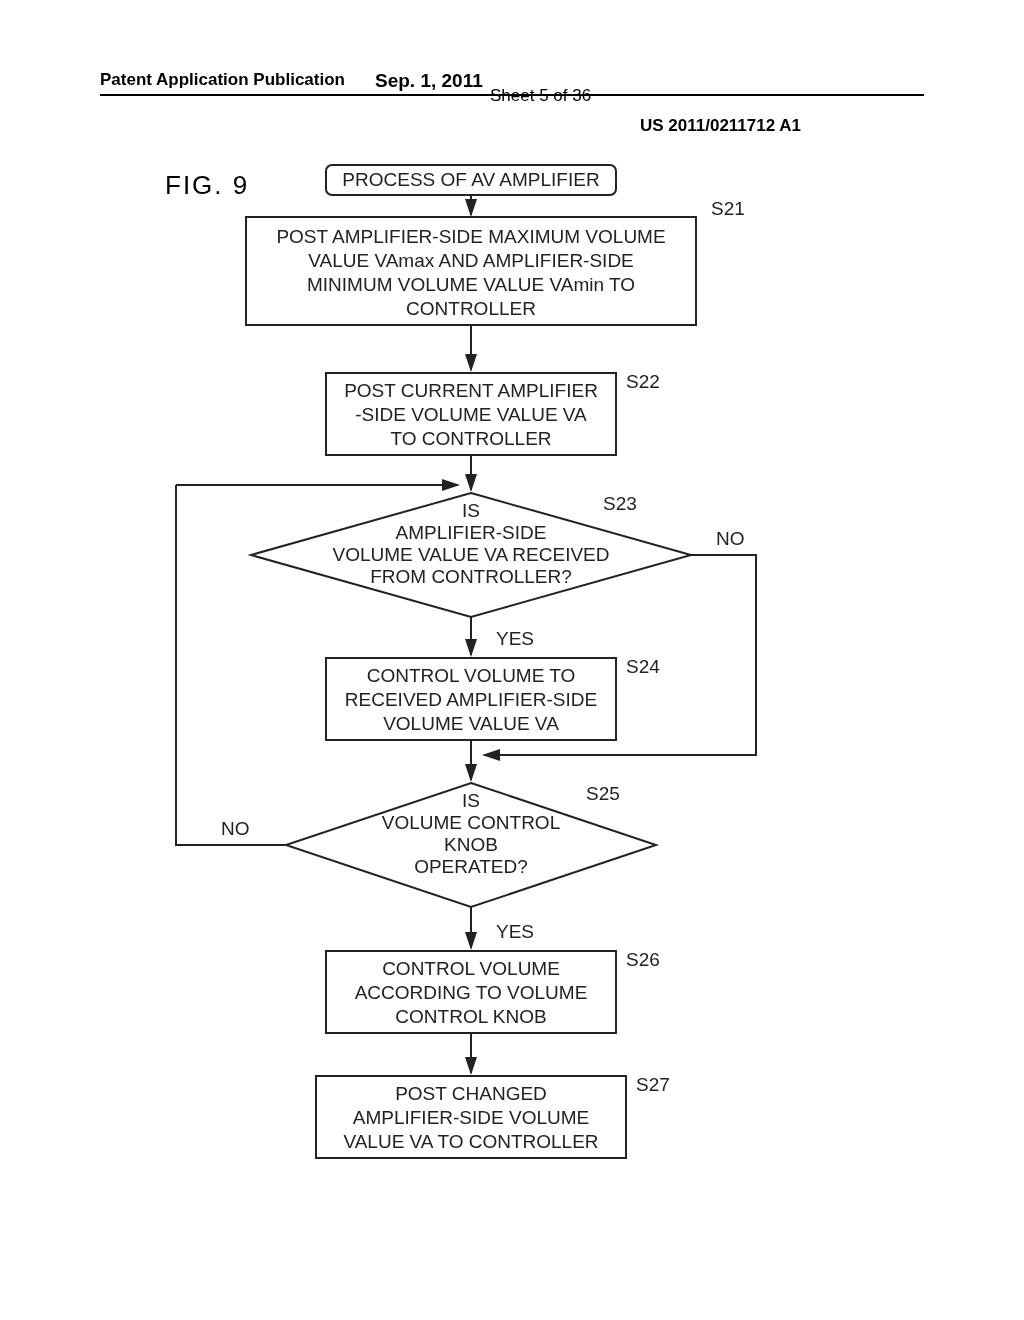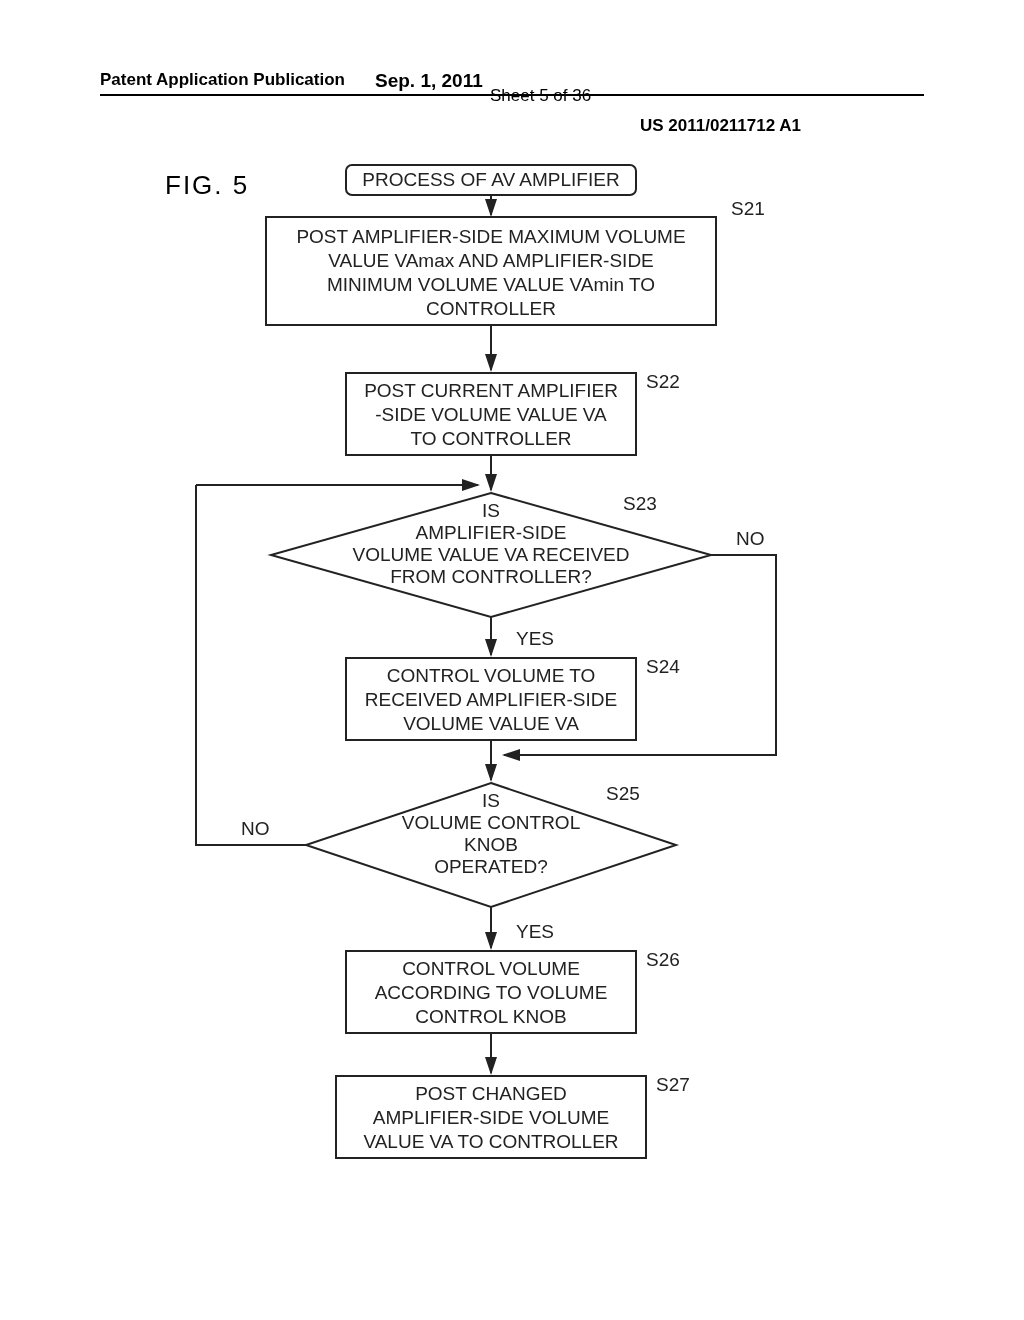--- a/index.html
+++ b/index.html
@@ -55,21 +55,21 @@
   .figlabel {
     position: absolute;
     top: 170px;
     left: 165px;
     font-size: 26px;
     letter-spacing: 2px;
   }
   .svgwrap {
     position: absolute;
     top: 155px;
-    left: 156px;
+    left: 136px;
     width: 740px;
     height: 1100px;
   }
   text {
     font-family: Arial, Helvetica, sans-serif;
     font-size: 19px;
     fill: #222;
   }
   .boxtext { text-anchor: middle; }
   .lbl { font-size: 19px; }
@@ -77,21 +77,21 @@
 </head>
 <body>
 
 <div class="page">
   <div class="rule"></div>
   <div class="hdr-left">Patent Application Publication</div>
   <div class="hdr-mid">Sep. 1, 2011</div>
   <div class="hdr-sheet">Sheet 5 of 36</div>
   <div class="hdr-right">US 2011/0211712 A1</div>
 
-  <div class="figlabel">FIG.  5</div>
+  <div class="figlabel">FIG.  9</div>
 
   <div class="svgwrap">
     <svg width="740" height="1100" viewBox="0 0 740 1100">
       <defs>
         <marker id="arrow" markerWidth="10" markerHeight="10" refX="8" refY="3" orient="auto" markerUnits="strokeWidth">
           <path d="M0,0 L9,3 L0,6 Z" fill="#222"></path>
         </marker>
       </defs>
 
       <rect x="190" y="10" width="290" height="30" rx="6" ry="6" fill="none" stroke="#222" stroke-width="2"></rect>

